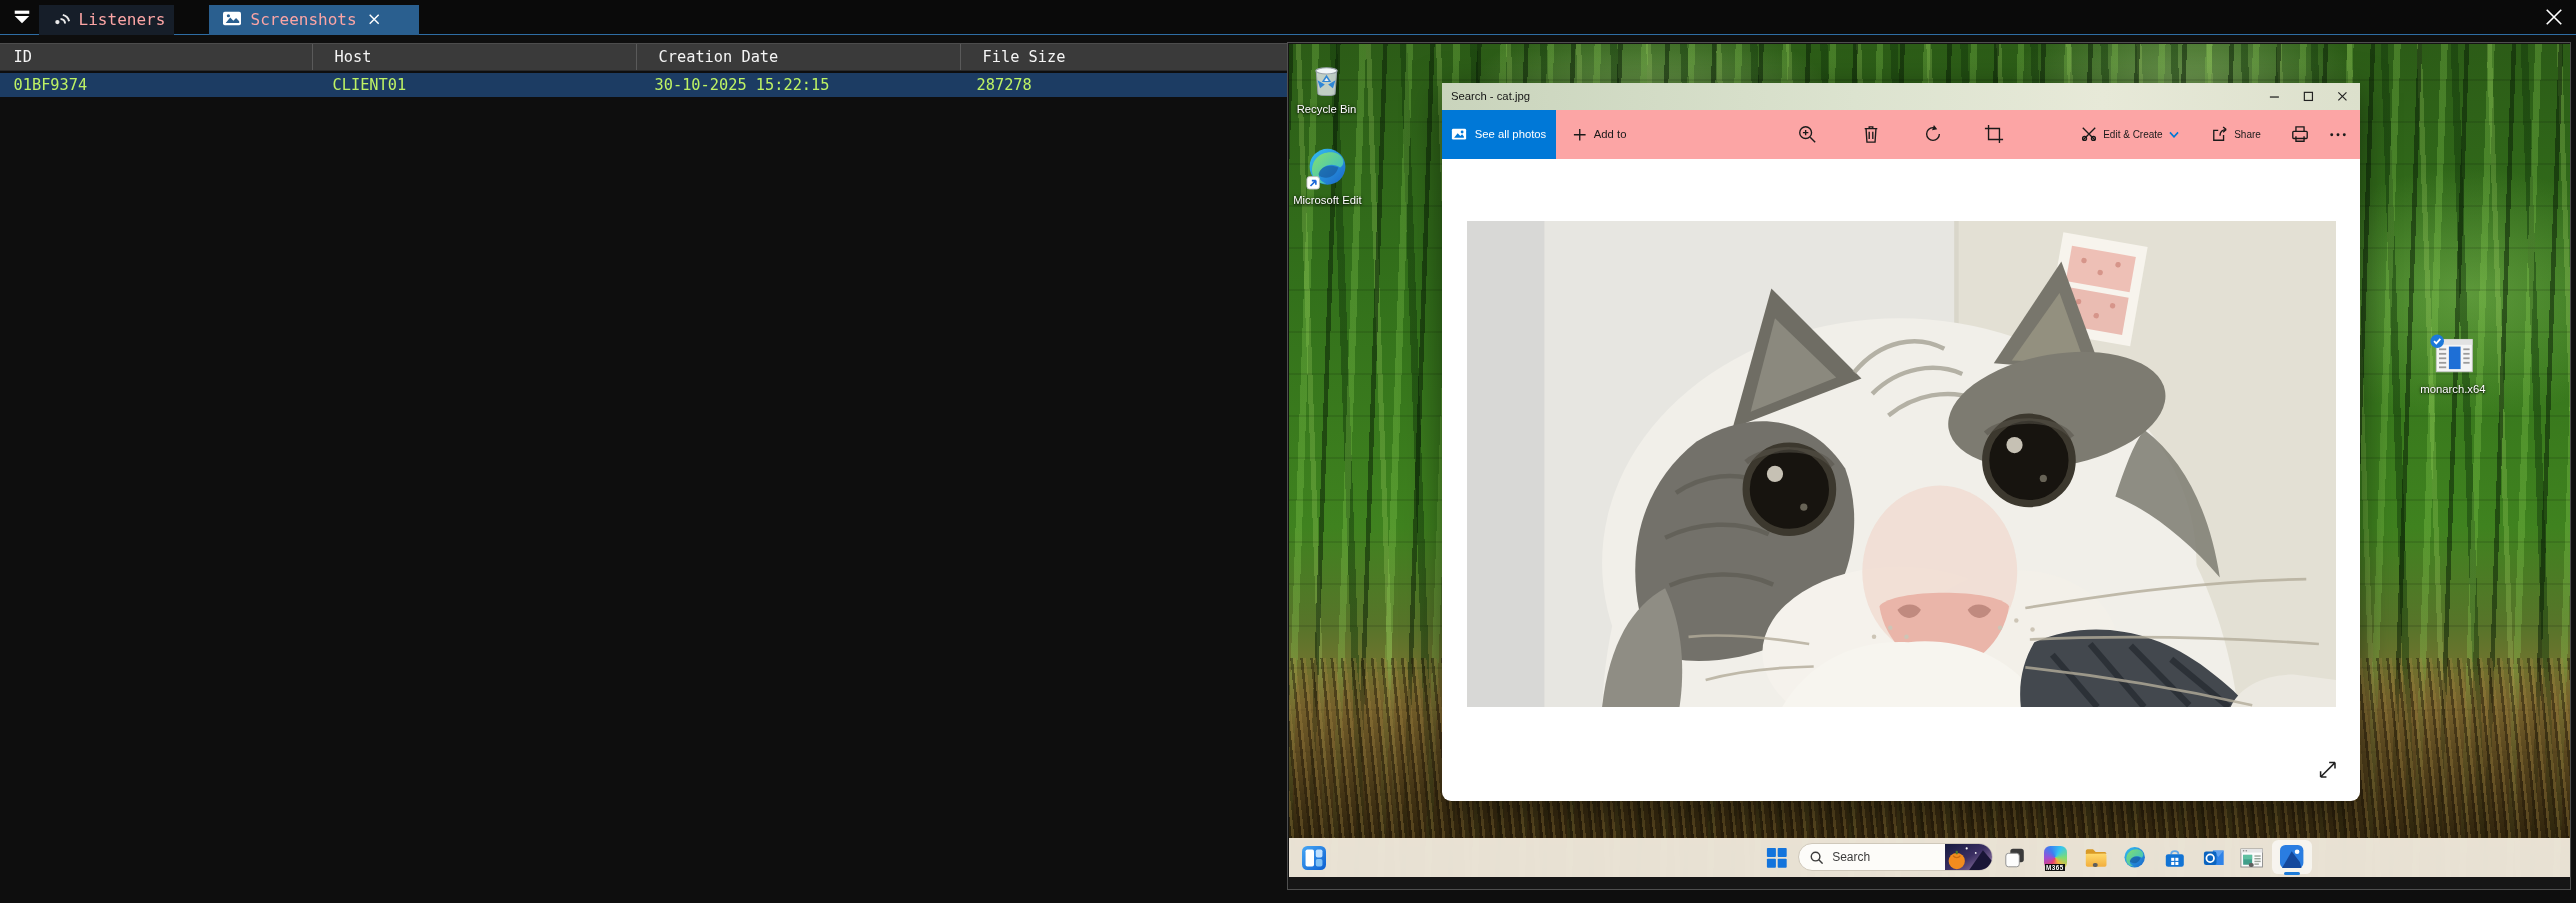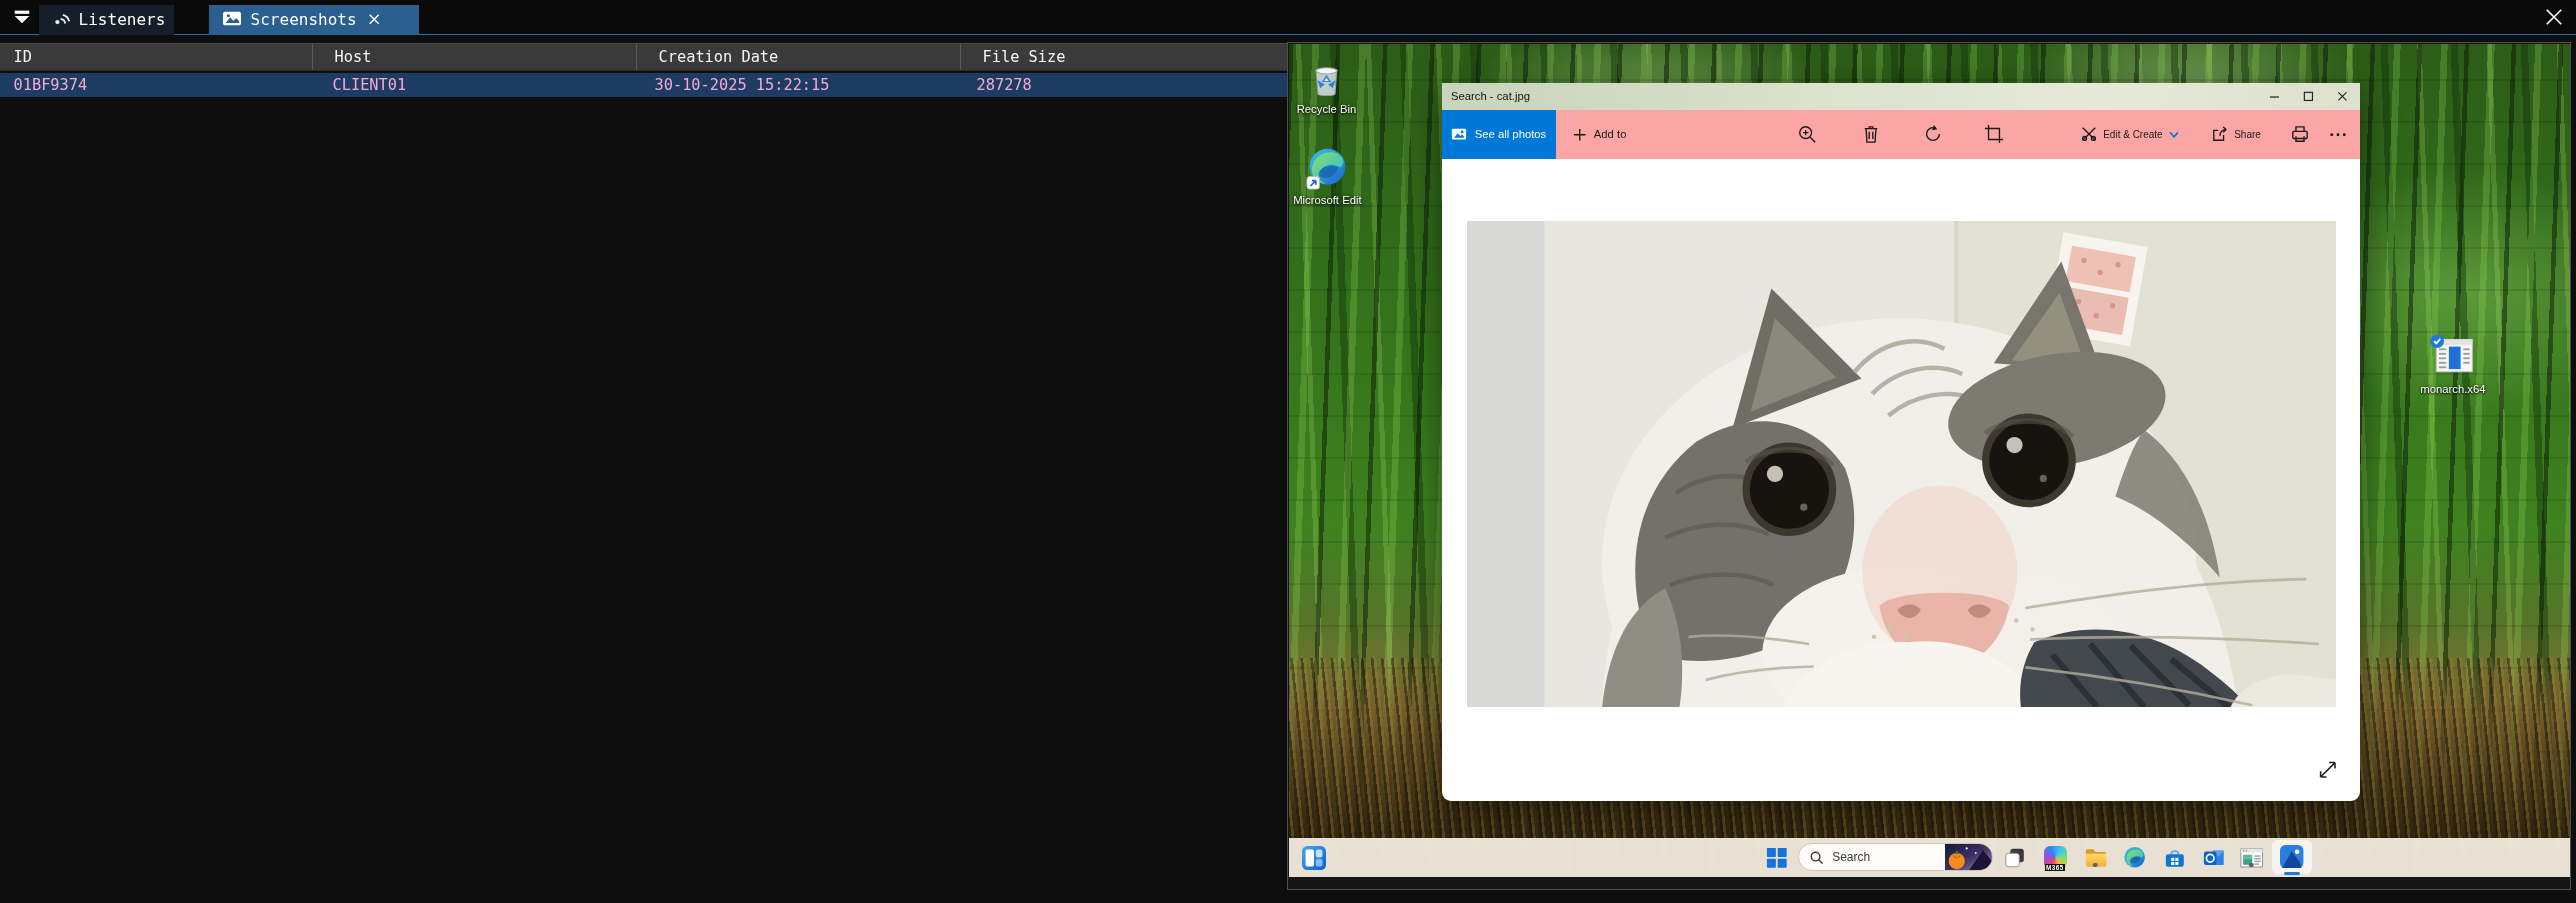--- a/index.html
+++ b/index.html
@@ -4,35 +4,35 @@
 <style>
   html,body{margin:0;padding:0;background:#0f0f0f;}
   .stage{position:relative;width:2576px;height:904px;overflow:hidden;background:#0e0e0e;
          font-family:"DejaVu Sans Mono",monospace;}
 
   
   .tabbar{position:absolute;left:0;top:0;width:2576px;height:34px;background:#0a0a0a;
           border-bottom:1.8px solid #2e6da4;}
   .collapse-btn{position:absolute;left:11.7px;top:7.2px;width:20px;height:20px;cursor:pointer;}
   .tab{position:absolute;top:4.5px;height:30px;display:flex;align-items:center;gap:9px;
-       padding:0 12.6px;box-sizing:border-box;color:#ffffff;font-size:16px;cursor:pointer;}
+       padding:0 12.6px;box-sizing:border-box;color:#fca5a5;font-size:16px;cursor:pointer;}
   .tab-listeners{left:39px;width:135px;background:#161e29;}
   .tab-screenshots{left:209px;width:210px;background:#2a5f8f;}
   .tab .tab-x{margin-left:1.8px;display:flex;align-items:center;}
   .appclose{position:absolute;right:10.8px;top:5.4px;width:23.4px;height:23.4px;display:flex;
             align-items:center;justify-content:center;cursor:pointer;}
 
   
   .tablewrap{position:absolute;left:0;top:36px;width:1287px;}
   .thead{margin-top:7.2px;height:26px;background:#3a3a3a;display:flex;color:#f5f5f5;
          font-size:15.3px;border-top:0.9px solid #4c4c4c;border-bottom:0.9px solid #2a2a2a;gap:8px;}
   .th{box-sizing:border-box;padding-left:13.5px;line-height:26px;border-right:0.9px solid #5a5a5a;}
   .th:last-child{border-right:none;}
   .c1{width:319px;} .c2{width:322px;} .c3{width:322px;} .c4{width:324px;}
-  .trow{margin-top:1.8px;height:24px;background:#1c3c63;display:flex;color:#f9a8d4;
+  .trow{margin-top:1.8px;height:24px;background:#1c3c63;display:flex;color:#bef264;
         font-size:15.3px;cursor:pointer;}
   .td{box-sizing:border-box;padding-left:13.5px;line-height:24px;}
 
   
   .viewer{position:absolute;left:1287px;top:42px;width:1284px;height:848px;
           border:0.9px solid #4f4f4f;box-sizing:border-box;background:#141414;}
   .desktop{position:absolute;left:0.9px;top:0.9px;width:1281px;height:833px;overflow:hidden;
            font-family:"Liberation Sans",sans-serif;}
   .wallpaper{position:absolute;inset:0;
     background:

